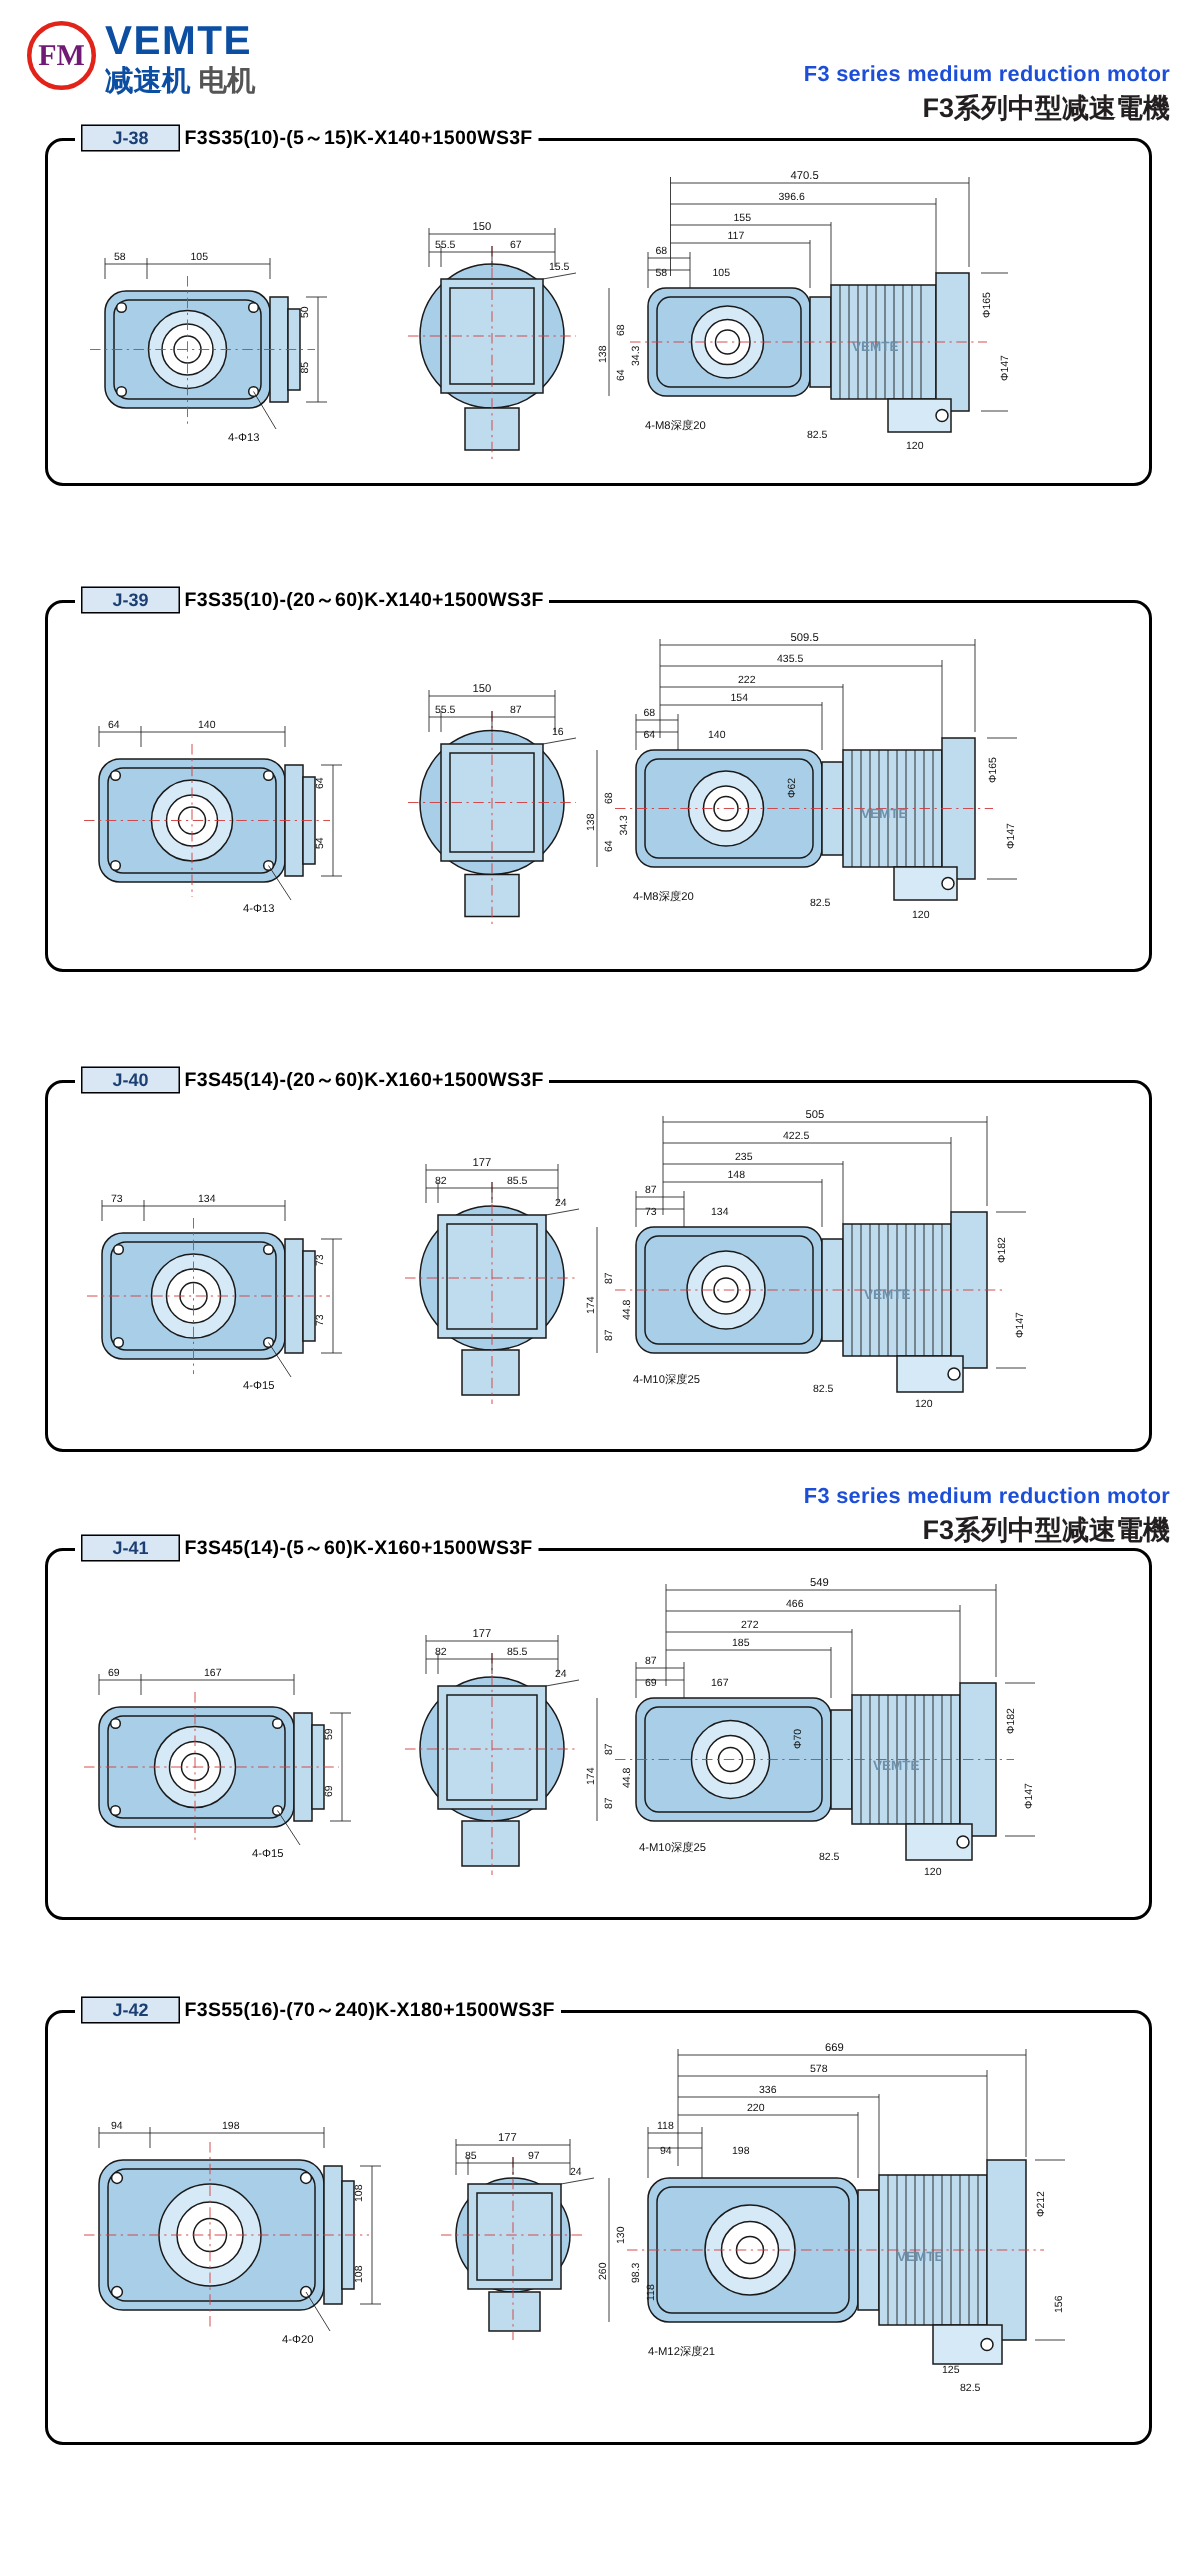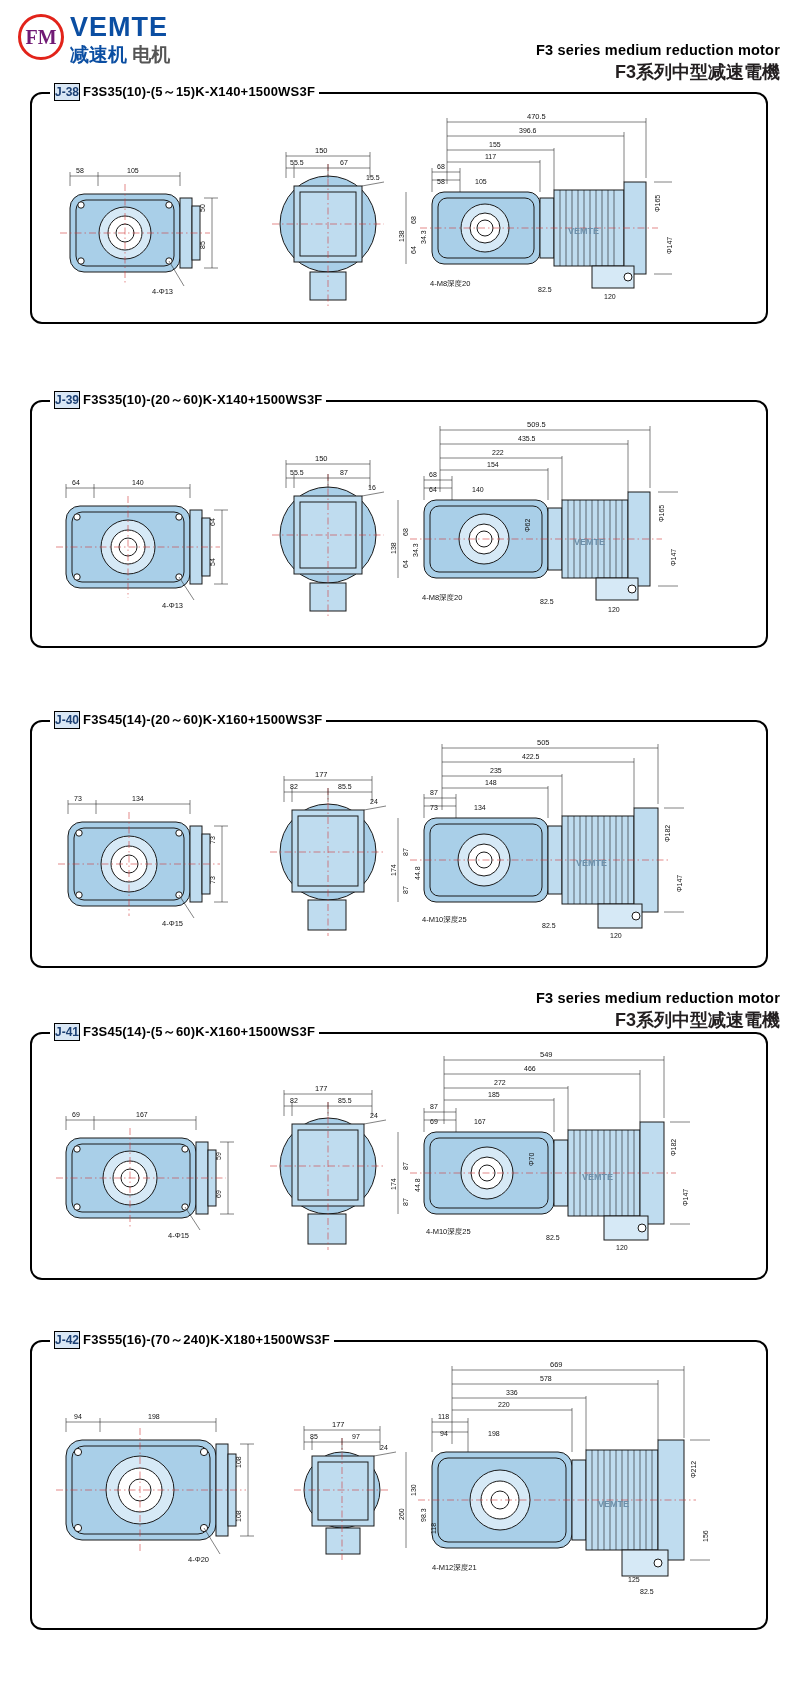--- a/index.html
+++ b/index.html
@@ -14,36 +14,36 @@
     width:46px;height:46px;border:3px solid #e2231a;border-radius:50%;
     display:flex;align-items:center;justify-content:center;
     font-weight:bold;font-size:20px;color:#701a75;font-family:"Liberation Serif",serif;
     box-sizing:border-box;
   }
   .logo-text{margin-left:6px;}
   .logo-brand{font-size:27px;font-weight:bold;color:#0b4ea2;letter-spacing:1px;line-height:1;}
   .logo-cn{font-size:19px;font-weight:bold;color:#0b4ea2;margin-top:4px;line-height:1;}
   .logo-cn .gray{color:#555;}
   .hdr-right{position:absolute;right:20px;top:42px;text-align:right;}
-  .hdr-en{font-size:14.5px;font-weight:bold;color:#000000;letter-spacing:.2px;}
+  .hdr-en{font-size:14.5px;font-weight:bold;color:#1d4ed8;letter-spacing:.2px;}
   .hdr-cn{font-size:18px;font-weight:bold;color:#231f20;margin-top:2px;}
   .hdr-right2{position:absolute;right:20px;top:990px;text-align:right;}
 
   
   .panel{
     position:absolute;left:30px;width:738px;
     border:2px solid #000;border-radius:12px;box-sizing:border-box;background:#fff;
   }
   .panel-title{
     position:absolute;left:18px;top:-11px;background:#fff;padding:0 4px;
     display:flex;align-items:center;white-space:nowrap;
   }
   .code-box{
     border:1px solid #000;background:#d9e7f5;color:#1b3f73;
-    font-size:12px;font-weight:bold;padding:1px 0;letter-spacing:0px;
+    font-size:12px;font-weight:bold;padding:1px 20px;letter-spacing:0px;
     font-family:"Liberation Sans",sans-serif;
   }
   .title-text{font-size:13px;font-weight:bold;margin-left:3px;letter-spacing:.2px;text-align:right;}
 
   
   .draw{position:absolute;inset:0;}
   svg{display:block;}
   .fillblue{fill:#a9cfe8;stroke:#1a1a1a;stroke-width:1;}
   .fillblue2{fill:#bfdcef;stroke:#1a1a1a;stroke-width:1;}
   .filllight{fill:#d6e9f6;stroke:#1a1a1a;stroke-width:1;}

